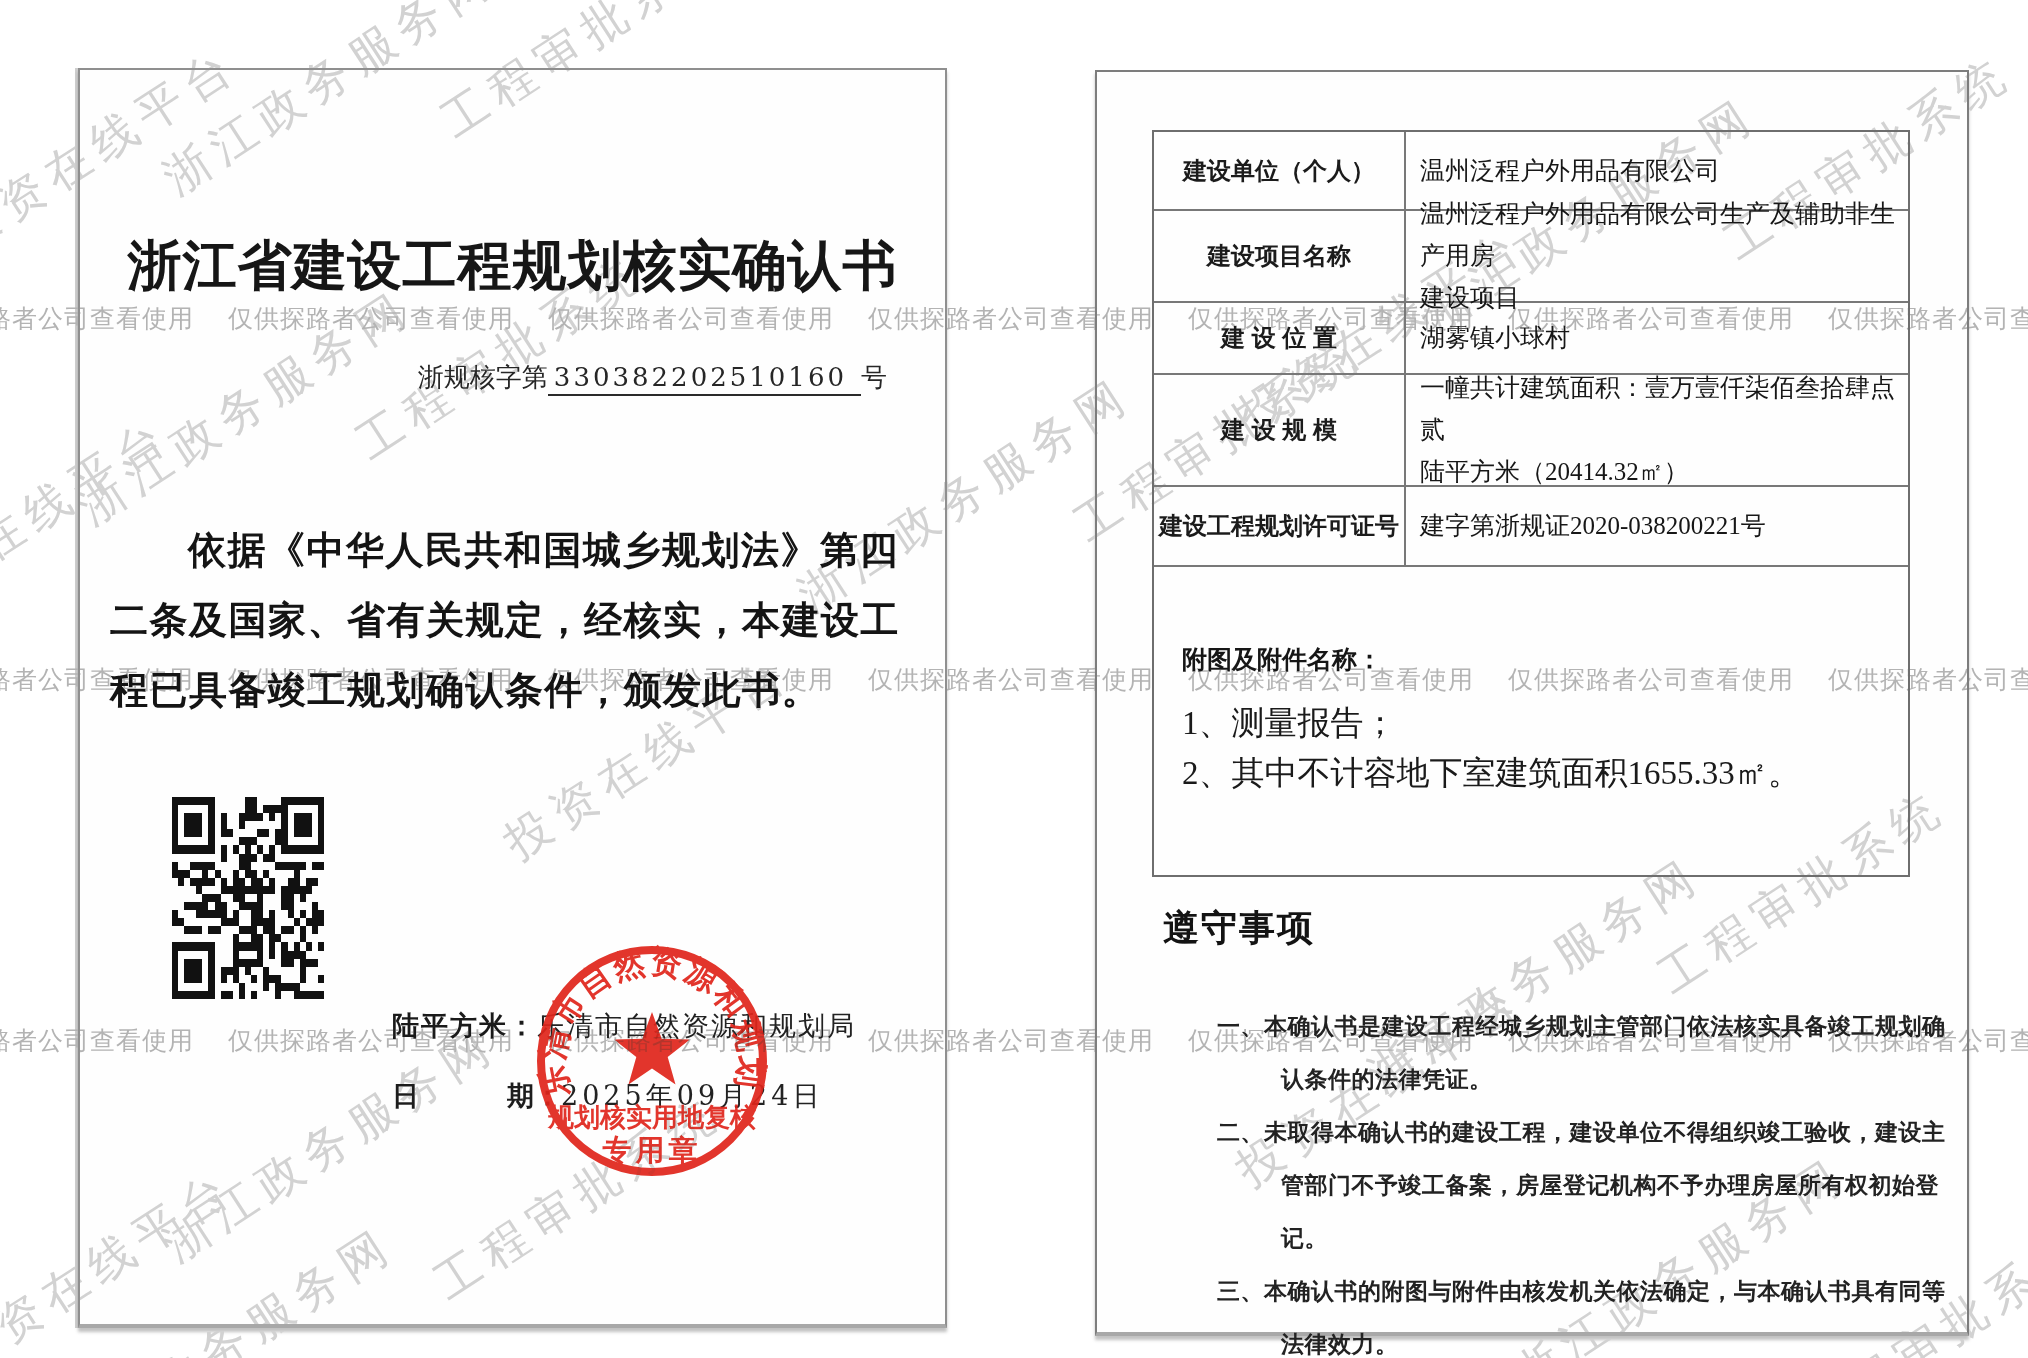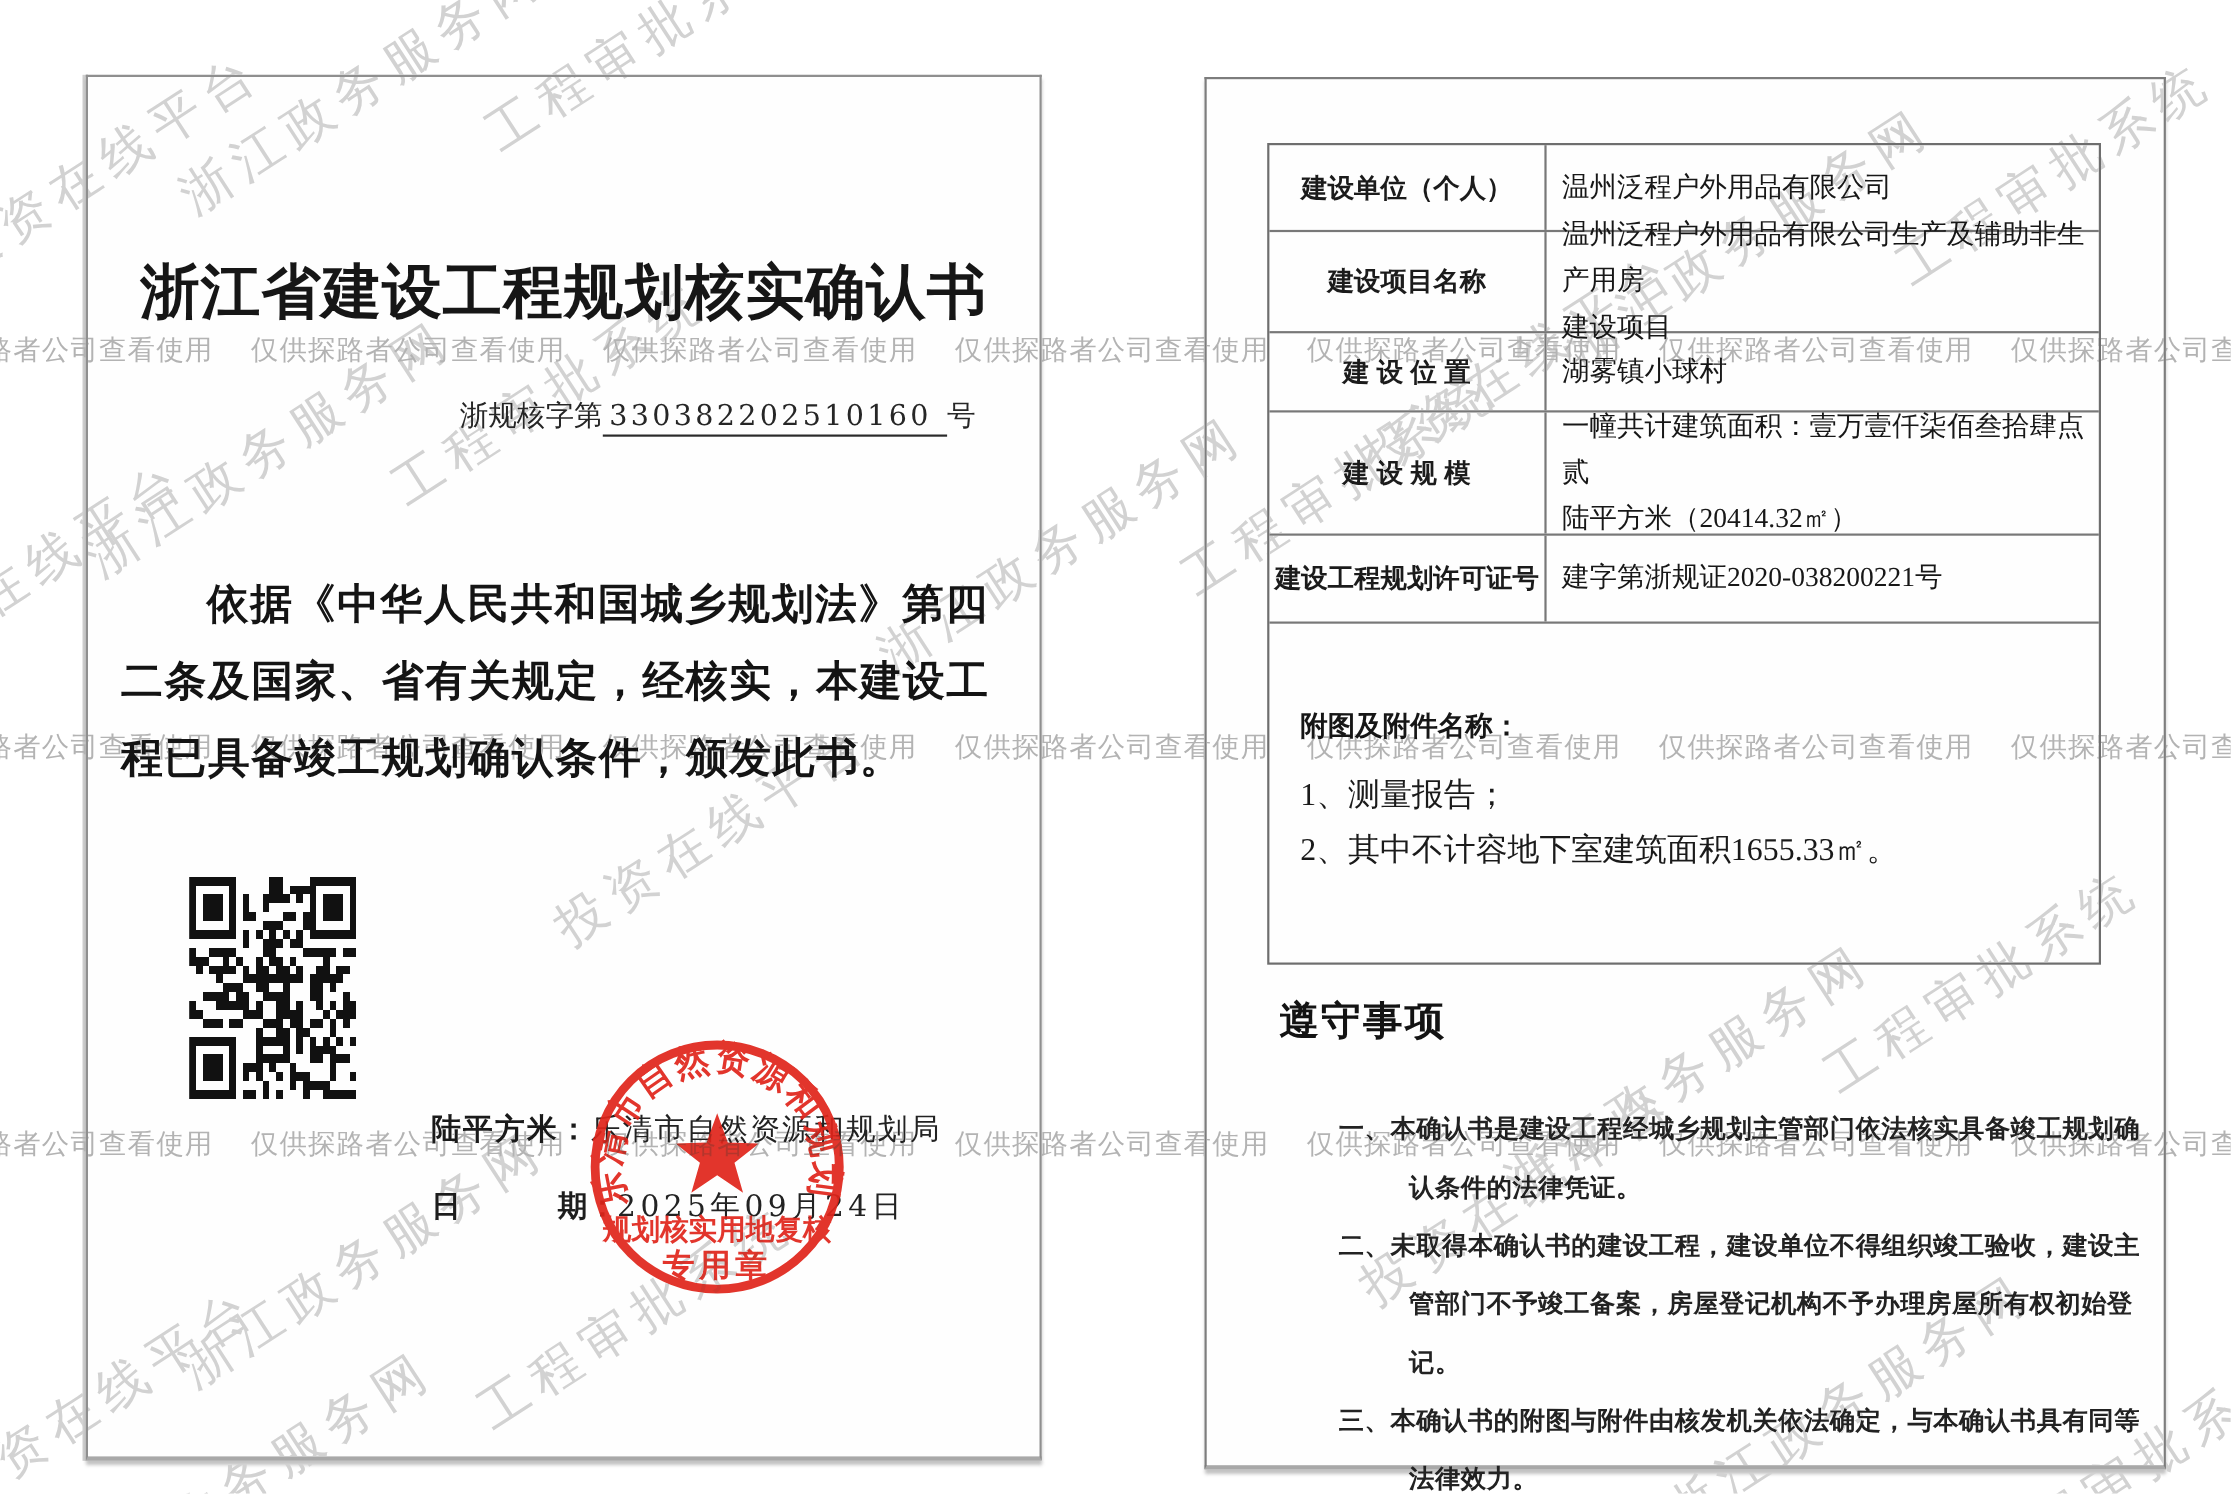--- a/index.html
+++ b/index.html
@@ -54,21 +54,21 @@
               border:2px solid #6e6e6e;box-sizing:border-box;display:flex;flex-direction:column;}
   .t-row{display:flex;border-bottom:2px solid #787878;}
   .t-label{width:252px;flex:0 0 252px;border-right:2px solid #787878;display:flex;
            align-items:center;justify-content:center;text-align:center;
            font-size:24px;font-weight:700;color:#1b1b1b;padding:4px 1px;box-sizing:border-box;}
   .t-value{flex:1;display:flex;align-items:center;font-size:25px;line-height:42px;
            padding:6px 10px 6px 14px;box-sizing:border-box;color:#171717;
            font-family:"Liberation Serif","DejaVu Serif",serif;white-space:pre-line;}
   .t-attach{flex:1;padding:40px 26px 10px 28px;box-sizing:border-box;margin-top:36px;}
   #attach-title{font-size:25px;font-weight:700;color:#161616;margin:0 0 22px 0;}
-  .attach-item{font-size:29px;line-height:50px;color:#1a1a1a;
+  .attach-item{font-size:33px;line-height:50px;color:#1a1a1a;
                font-family:"Liberation Serif","DejaVu Serif",serif;}
   #notice-title{position:absolute;left:66px;top:832px;margin:0;font-size:36px;
                 font-weight:700;color:#131313;letter-spacing:2px;}
   #notice-list{position:absolute;left:120px;top:928px;width:742px;}
   .notice-item{font-size:23px;line-height:53px;color:#181818;font-weight:700;
                padding-left:64px;text-indent:-64px;letter-spacing:.5px;color:#222;}
 
   
   #stamp text{font-family:"Liberation Sans",sans-serif;font-weight:700;}
 </style>

